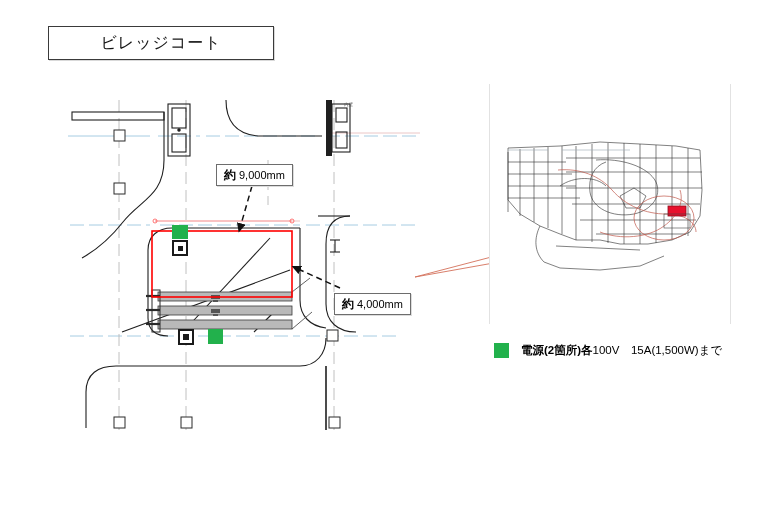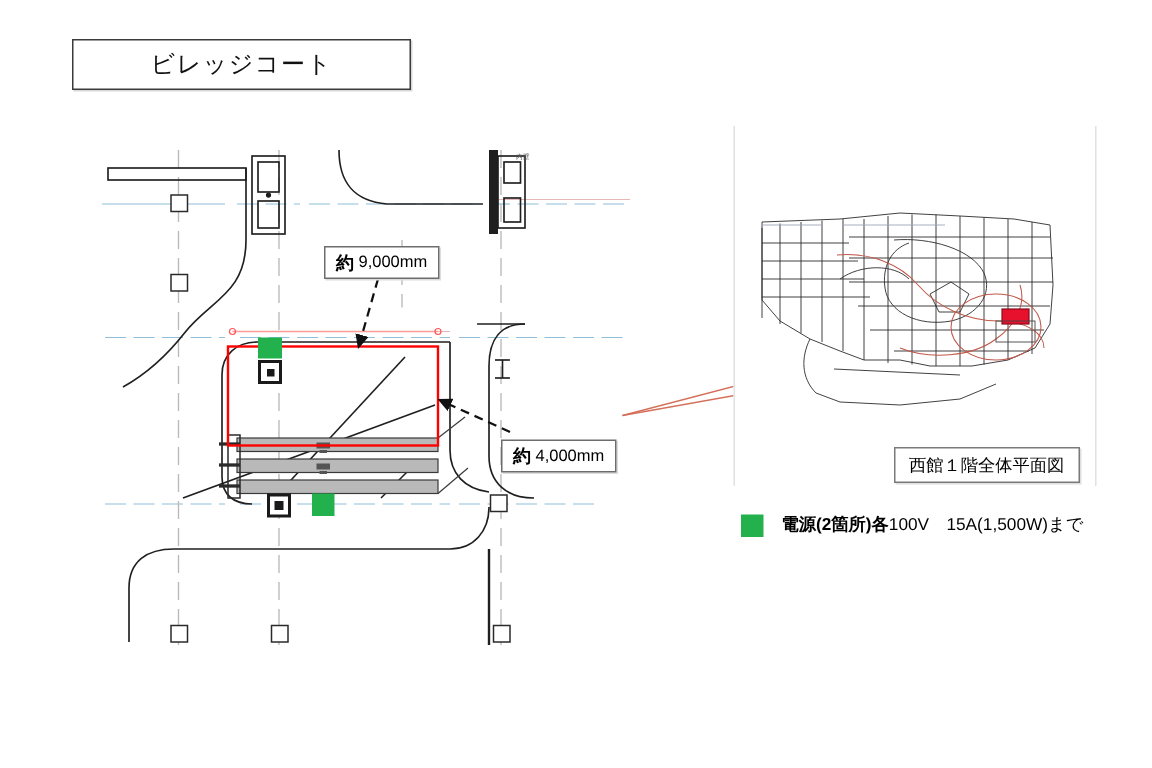--- a/index.html
+++ b/index.html
@@ -346,21 +346,20 @@
       <path d="M600 232 C620 240 648 238 664 226 C678 216 684 202 680 190"></path>
       <ellipse cx="664" cy="218" rx="30" ry="22"></ellipse>
     </g>
 
     <g>
       <rect x="668" y="206" width="18" height="10" fill="#e8112d" stroke="#8a0d1c" stroke-width="0.8"></rect>
       <rect x="664" y="214" width="26" height="14" fill="none" stroke="#444" stroke-width="0.6"></rect>
     </g>
   </svg>
 
-  <div id="overview-caption">西館１階全体平面図</div>
 
   <div id="legend">
     <div id="legend-swatch"></div>
     <div id="legend-lines">
       <span class="legend-line">電源(2箇所)</span>
       <span class="legend-line"><span>各</span><span class="thin">100V　15A(1,500W)まで</span></span>
     </div>
   </div>
 
 </div>

